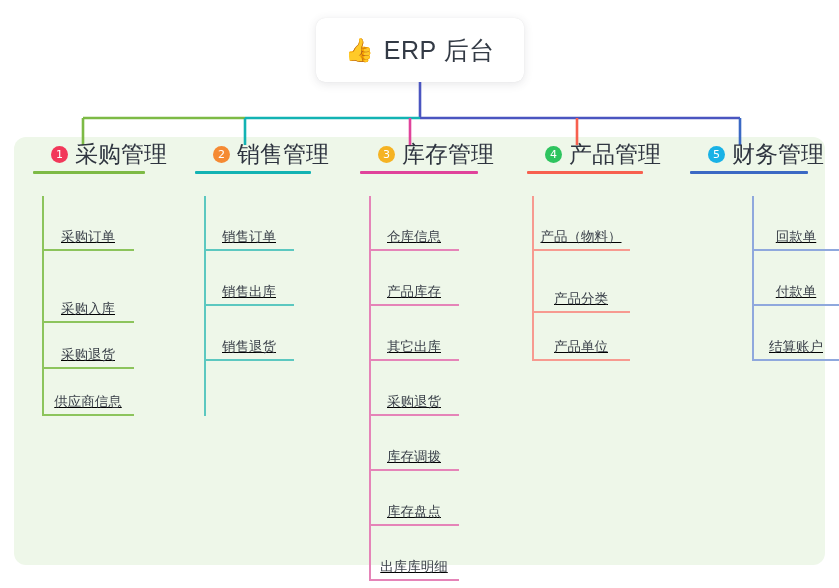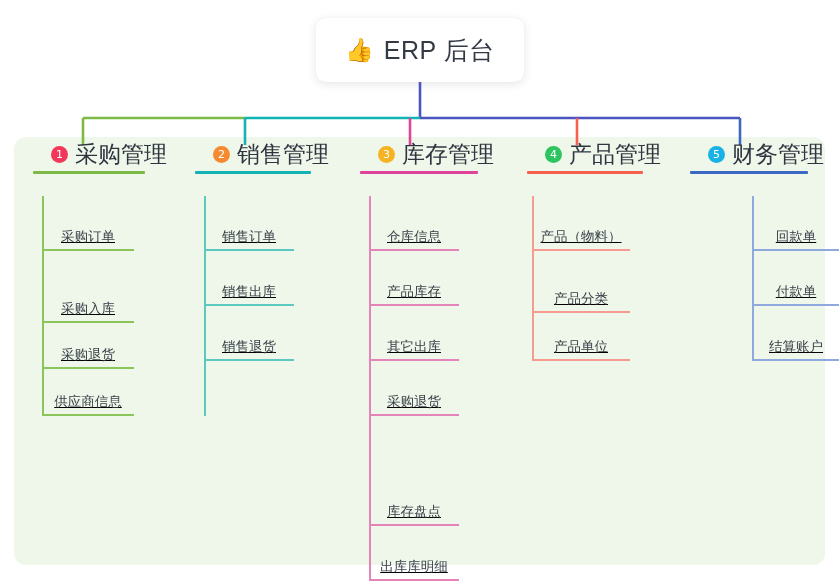--- a/index.html
+++ b/index.html
@@ -220,20 +220,24 @@
           <div class="leaf-rule" style="width: 90px; background: rgb(229, 132, 184);"></div>
         </div>
         <div class="leaf" style="position: absolute; left: 0px; top: 110px; width: 90px; height: 55px;">
           <span class="leaf-label">其它出库</span>
           <div class="leaf-rule" style="width: 90px; background: rgb(229, 132, 184);"></div>
         </div>
         <div class="leaf" style="position: absolute; left: 0px; top: 165px; width: 90px; height: 55px;">
           <span class="leaf-label">采购退货</span>
           <div class="leaf-rule" style="width: 90px; background: rgb(229, 132, 184);"></div>
         </div>
+        <div class="leaf" style="position: absolute; left: 0px; top: 220px; width: 90px; height: 55px;">
+          <span class="leaf-label">库存调拨</span>
+          <div class="leaf-rule" style="width: 90px; background: rgb(229, 132, 184);"></div>
+        </div>
         <div class="leaf" style="position: absolute; left: 0px; top: 275px; width: 90px; height: 55px;">
           <span class="leaf-label">库存盘点</span>
           <div class="leaf-rule" style="width: 90px; background: rgb(229, 132, 184);"></div>
         </div>
         <div class="leaf" style="position: absolute; left: 0px; top: 330px; width: 90px; height: 55px;">
           <span class="leaf-label">出库库明细</span>
           <div class="leaf-rule" style="width: 90px; background: rgb(229, 132, 184);"></div>
         </div>
       </div>
     </div>

